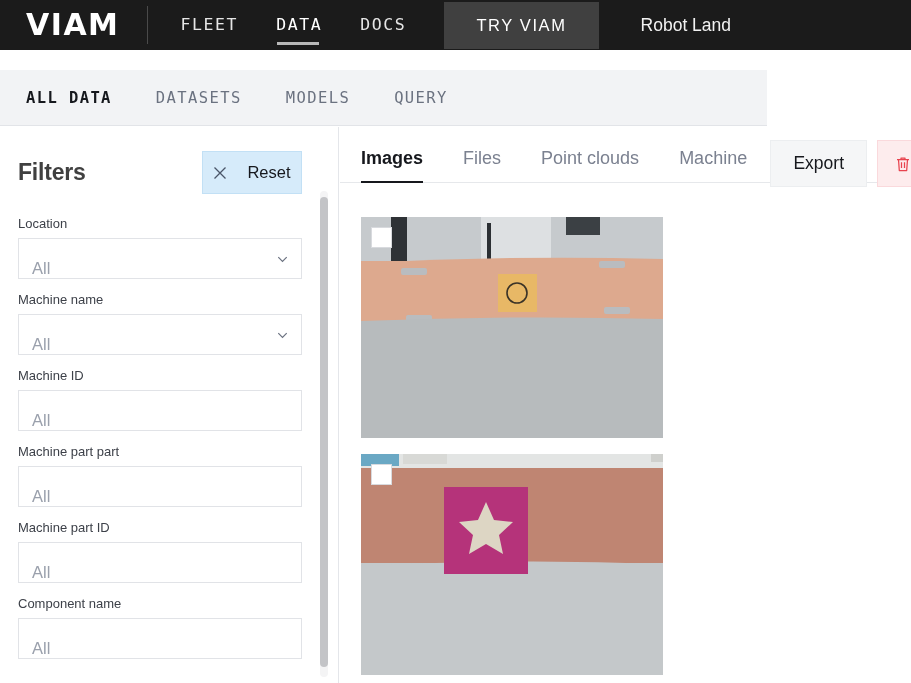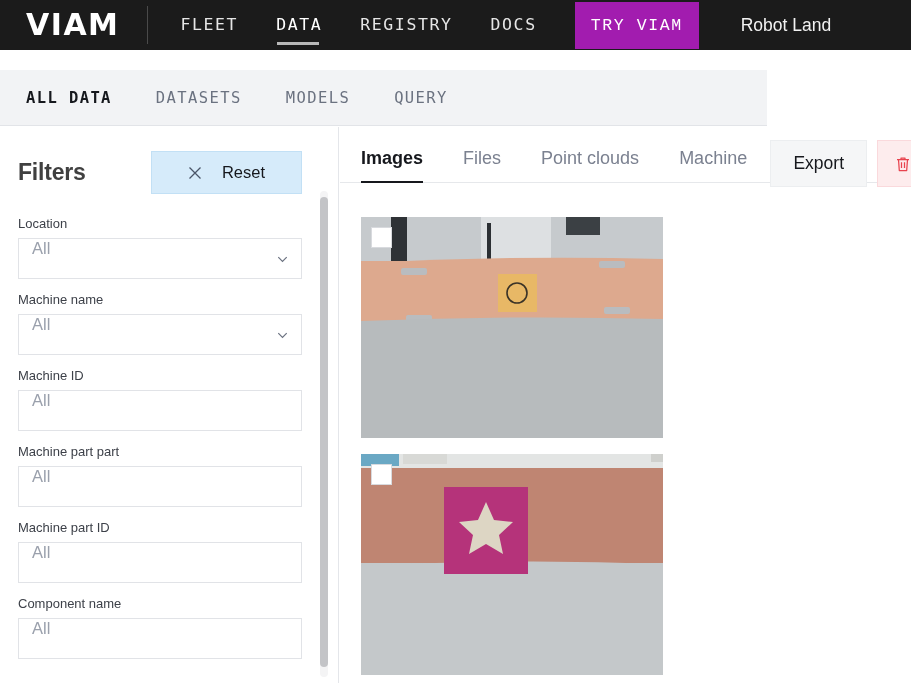--- a/index.html
+++ b/index.html
@@ -47,26 +47,26 @@
   }
   .nav-item.active { color: #ffffff; }
   .nav-item.active::after {
     content: "";
     position: absolute;
     left: 1px; right: 3px; bottom: 1px;
     height: 2.5px;
     background: #b9b9b9;
   }
   .try-viam {
-    background: #a21caf;
+    background: #404040;
     color: #ffffff;
-    font-family: Liberation Mono, monospace;
+    font-family: Liberation Sans, sans-serif;
     font-size: 16.5px;
     letter-spacing: 1.6px;
-    padding: 14px 16px;
+    padding: 14px 32px;
     white-space: nowrap;
     cursor: pointer;
     margin-left: 0px;
   }
   .org-name {
     color: #f2f2f2;
     font-size: 17.5px;
     margin-left: 42px;
     white-space: nowrap;
     cursor: pointer;
@@ -113,40 +113,40 @@
   }
   .filters-title {
     font-size: 23px; font-weight: 700; color: #404040;
     letter-spacing: -0.2px;
   }
   .reset-btn {
     display: flex; align-items: center; justify-content: center;
     gap: 20px;
     background: #d6ebfa;
     border: 1px solid #c2e0f5;
-    padding: 11px 36px;
+    padding: 11px 10px;
     cursor: pointer;
     min-width: 100px;
   }
   .reset-x { width: 14px; height: 14px; display: block; }
   .reset-label { font-size: 16.5px; color: #16181d; }
 
   .field-group { margin-bottom: 13px; }
   .field-label {
     font-size: 13px;
     color: #3d4149;
     margin-bottom: 7px;
     display: block;
   }
   .field-input {
     position: relative;
     height: 41px;
     border: 1px solid #e1e3e7;
     background: #ffffff;
-    display: flex; align-items: flex-start;
+    display: flex; align-items: flex-end;
     padding: 0 13px;
     cursor: text;
   }
   .field-input .ph {
     font-size: 16.5px;
     color: #9aa0ac;
   }
   .chev {
     position: absolute; right: 11px; top: 50%;
     transform: translateY(-50%);
@@ -257,21 +257,20 @@
 <body>
 
 <div id="app">
 
   <div class="topnav">
     <div class="logo">VIAM</div>
     <div class="nav-divider"></div>
     <div class="nav-items">
       <div class="nav-item">FLEET</div>
       <div class="nav-item active">DATA</div>
-      <div class="nav-item">REGISTRY</div>
       <div class="nav-item">DOCS</div>
     </div>
     <div class="try-viam">TRY VIAM</div>
     <div class="org-name">Robot Land</div>
   </div>
 
   <div class="subnav">
     <div class="subnav-item active">ALL DATA</div>
     <div class="subnav-item">DATASETS</div>
     <div class="subnav-item">MODELS</div>

